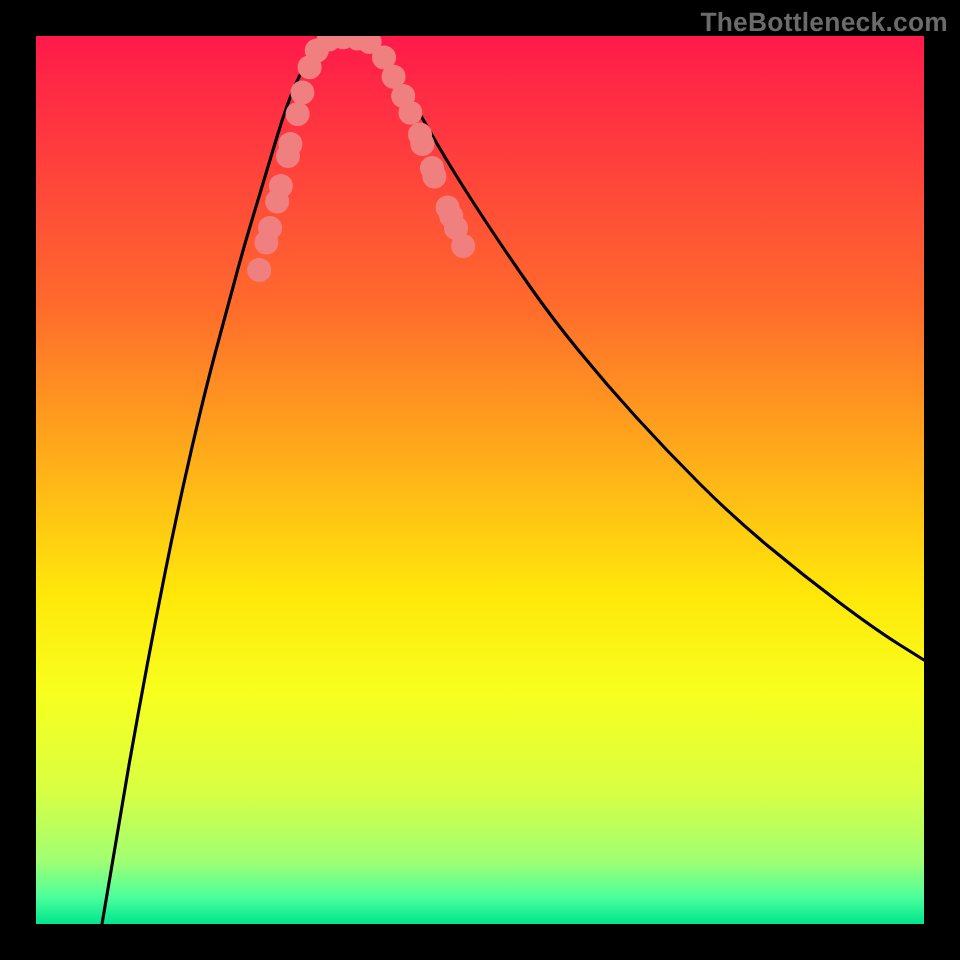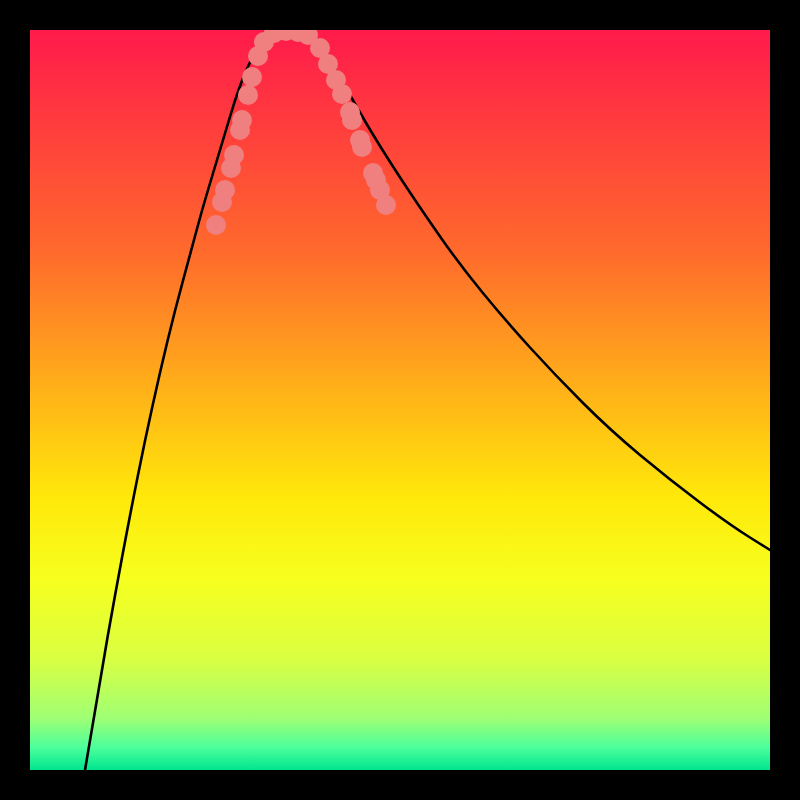--- a/index.html
+++ b/index.html
@@ -57,20 +57,21 @@
     position: absolute;
     inset: 0;
     width: 740px;
     height: 740px;
   }
 </style>
 </head>
 <body>
 
 <div class="frame">
+  <div class="watermark">TheBottleneck.com</div>
 
   <div class="plot">
     <div class="gradient"></div>
 
     <svg class="curve" viewBox="0 0 740 740" preserveAspectRatio="none">
       <path id="curve-path" fill="none" stroke="#000000" stroke-width="2.6" stroke-linecap="round" stroke-linejoin="round" d="M 55 740 Q 70 650 77.5 607.5 Q 85 565 92.5 525 Q 100 485 107.5 447.5 Q 115 410 122.5 376 Q 130 342.00000000000006 137.5 311 Q 145 280 152.5 252.5 Q 160 225 166 202.5 Q 172 180 178 160 Q 184 140 190 120 Q 196 100 200.5 85 Q 205 70 209.5 57.5 Q 214 45 218 36.5 Q 222 28 226 21.5 Q 230 15 235 10 Q 240 5 240 5 Q 240 5 244 3.5 Q 248 2 252 1.5 Q 256 1 260 1 Q 264 1 268 1.5 Q 272 2 276 3.5 Q 280 5 280 5 Q 280 5 286 12.5 Q 292 20 298.5 30 Q 305 40 312.5 52.5 Q 320 65 330 82.5 Q 340 100 352.5 120 Q 365 140 380 162.5 Q 395 185 412.5 210 Q 430 235 452.5 262.5 Q 475 290 500 317.5 Q 525 345 552.5 372.5 Q 580 400 610 425 Q 640 450 670 472.5 Q 700 495 720 507.5 T 740 520"></path>
       <g id="dots-group">
           <circle cx="186" cy="195" r="10" fill="#f08080" stroke="rgba(0,0,0,0)"></circle>
           <circle cx="192" cy="172" r="10" fill="#f08080" stroke="rgba(0,0,0,0)"></circle>
           <circle cx="195" cy="160" r="10" fill="#f08080" stroke="rgba(0,0,0,0)"></circle>

